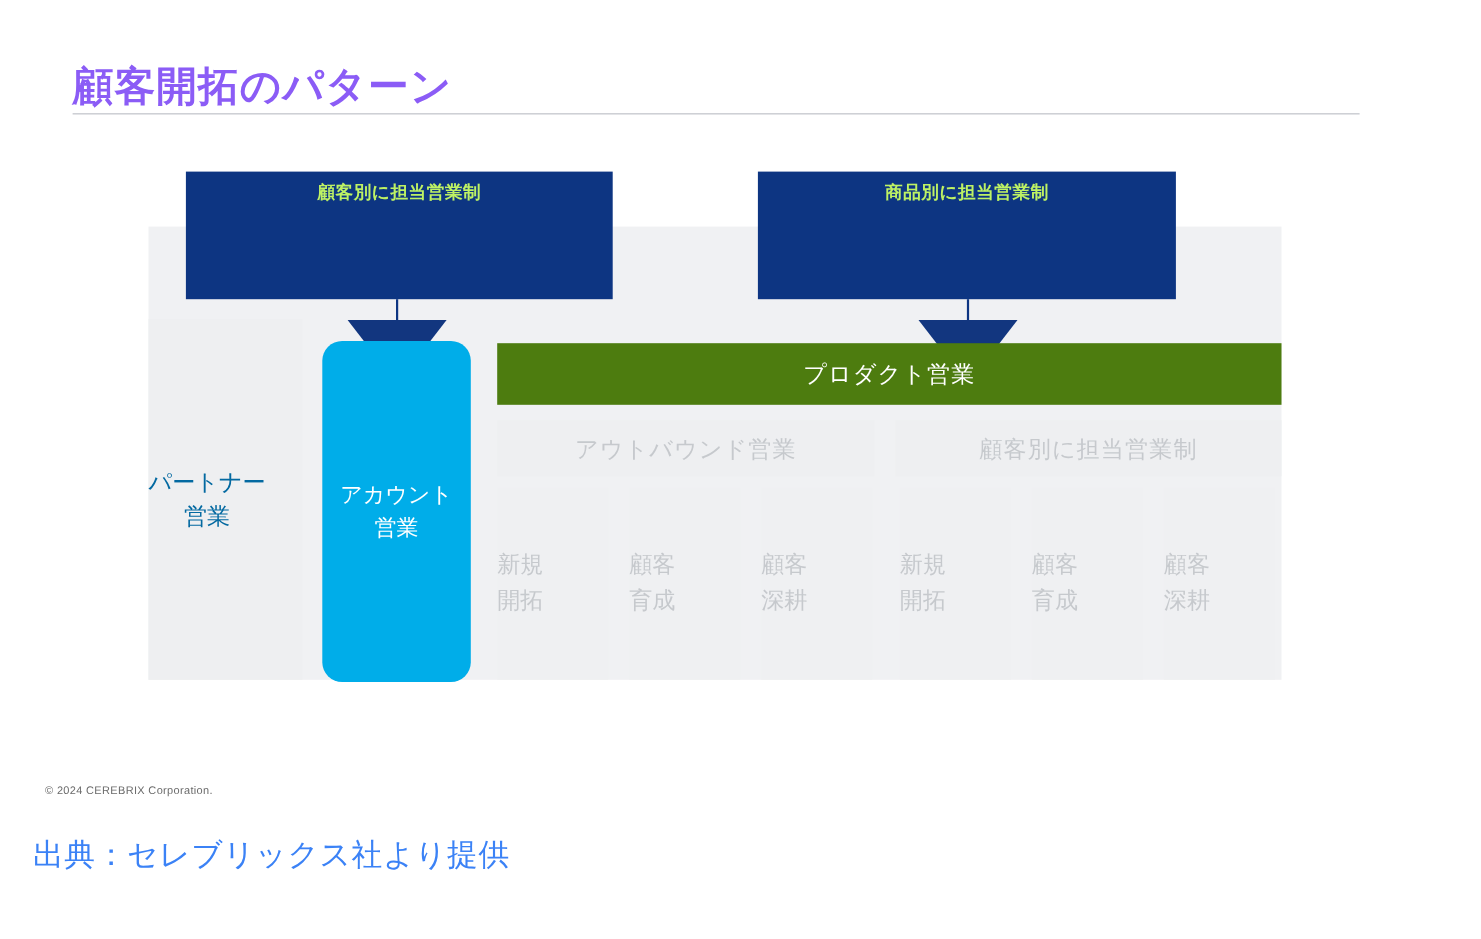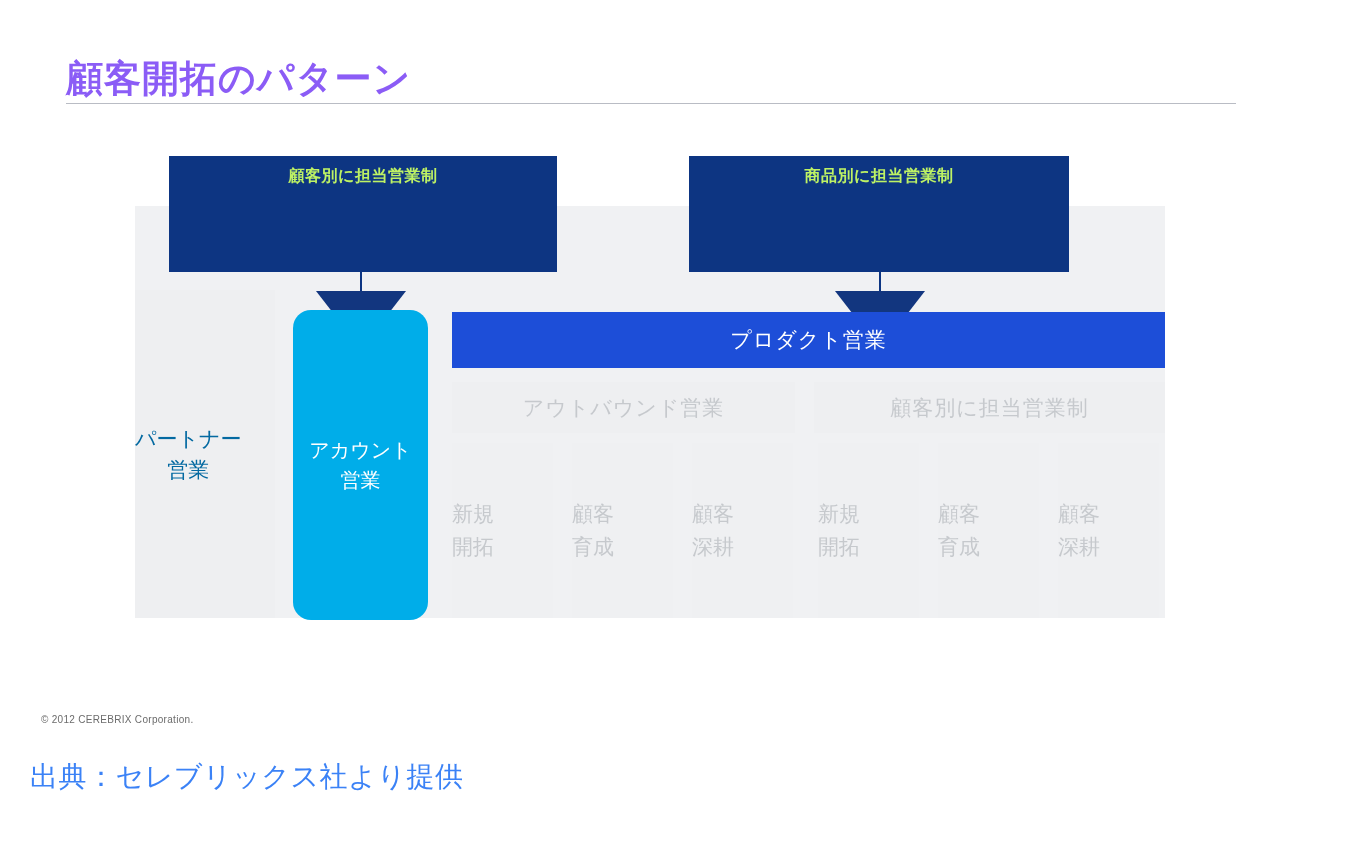--- a/index.html
+++ b/index.html
@@ -147,21 +147,21 @@
     border-radius: 18px;
   }
 
   
   #product-banner {
     position: absolute;
     left: 452px;
     top: 312px;
     width: 713px;
     height: 56px;
-    background: #1d4ed8;
+    background: #4d7c0f;
     display: flex;
     align-items: center;
     justify-content: center;
     color: #ffffff;
     font-size: 21px;
     letter-spacing: 1px;
   }
 
   
   .channel-bar {
@@ -276,16 +276,16 @@
   <div class="activity-card act-3">
     <span class="multiline">新規<br>開拓</span>
   </div>
   <div class="activity-card act-4">
     <span class="multiline">顧客<br>育成</span>
   </div>
   <div class="activity-card act-5">
     <span class="multiline">顧客<br>深耕</span>
   </div>
 
-  <div id="copyright">© 2012 CEREBRIX Corporation.</div>
+  <div id="copyright">© 2024 CEREBRIX Corporation.</div>
 </div>
 
 <div id="source-caption">出典：セレブリックス社より提供</div>
 
 </body></html>

